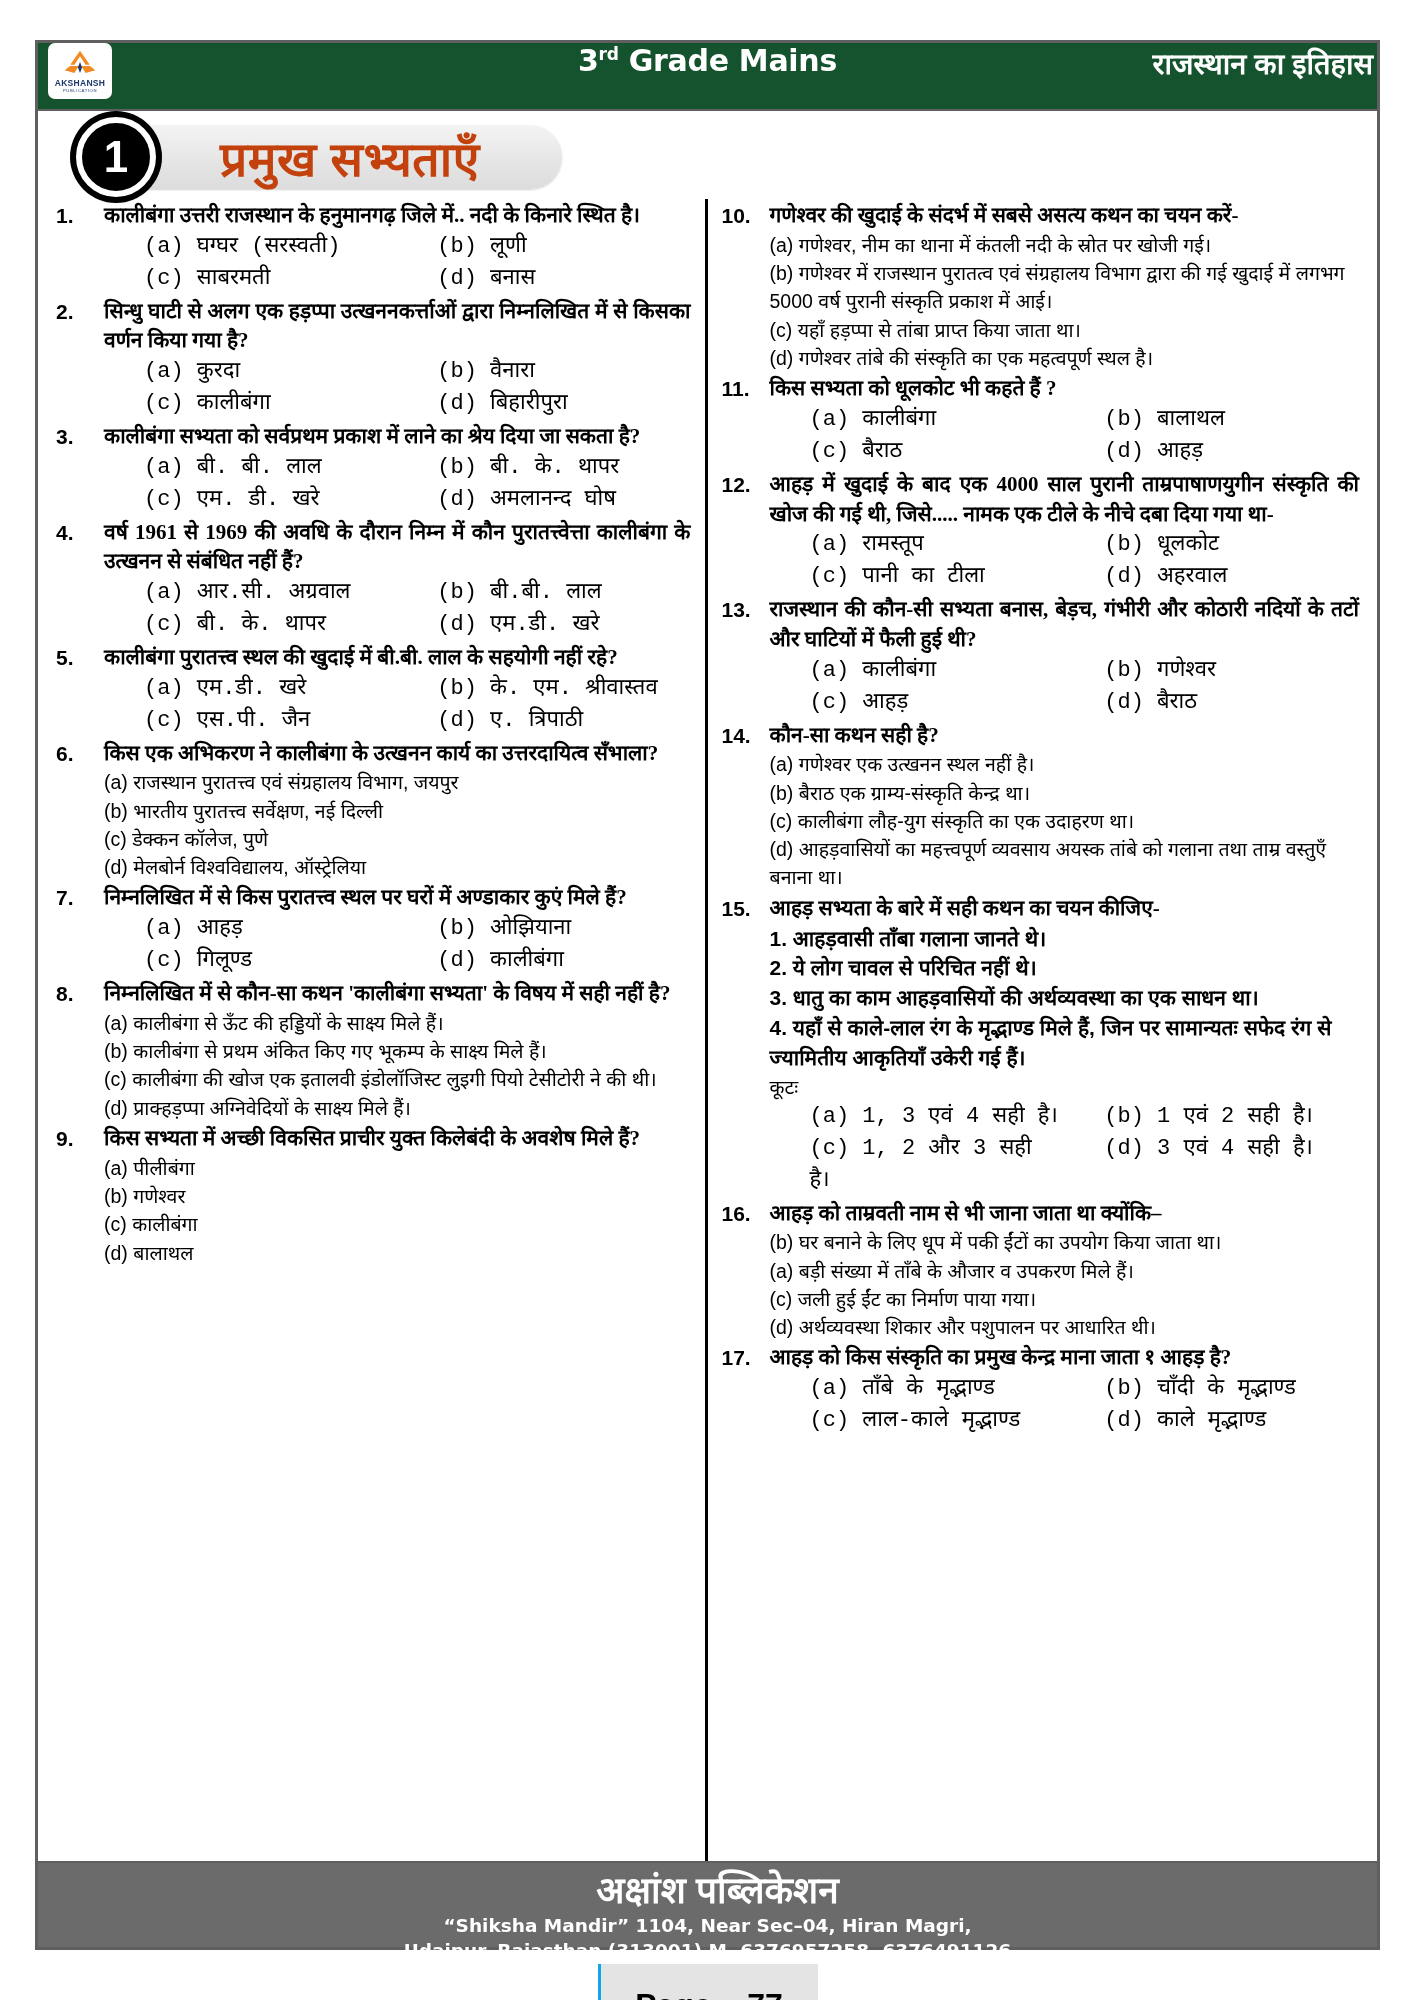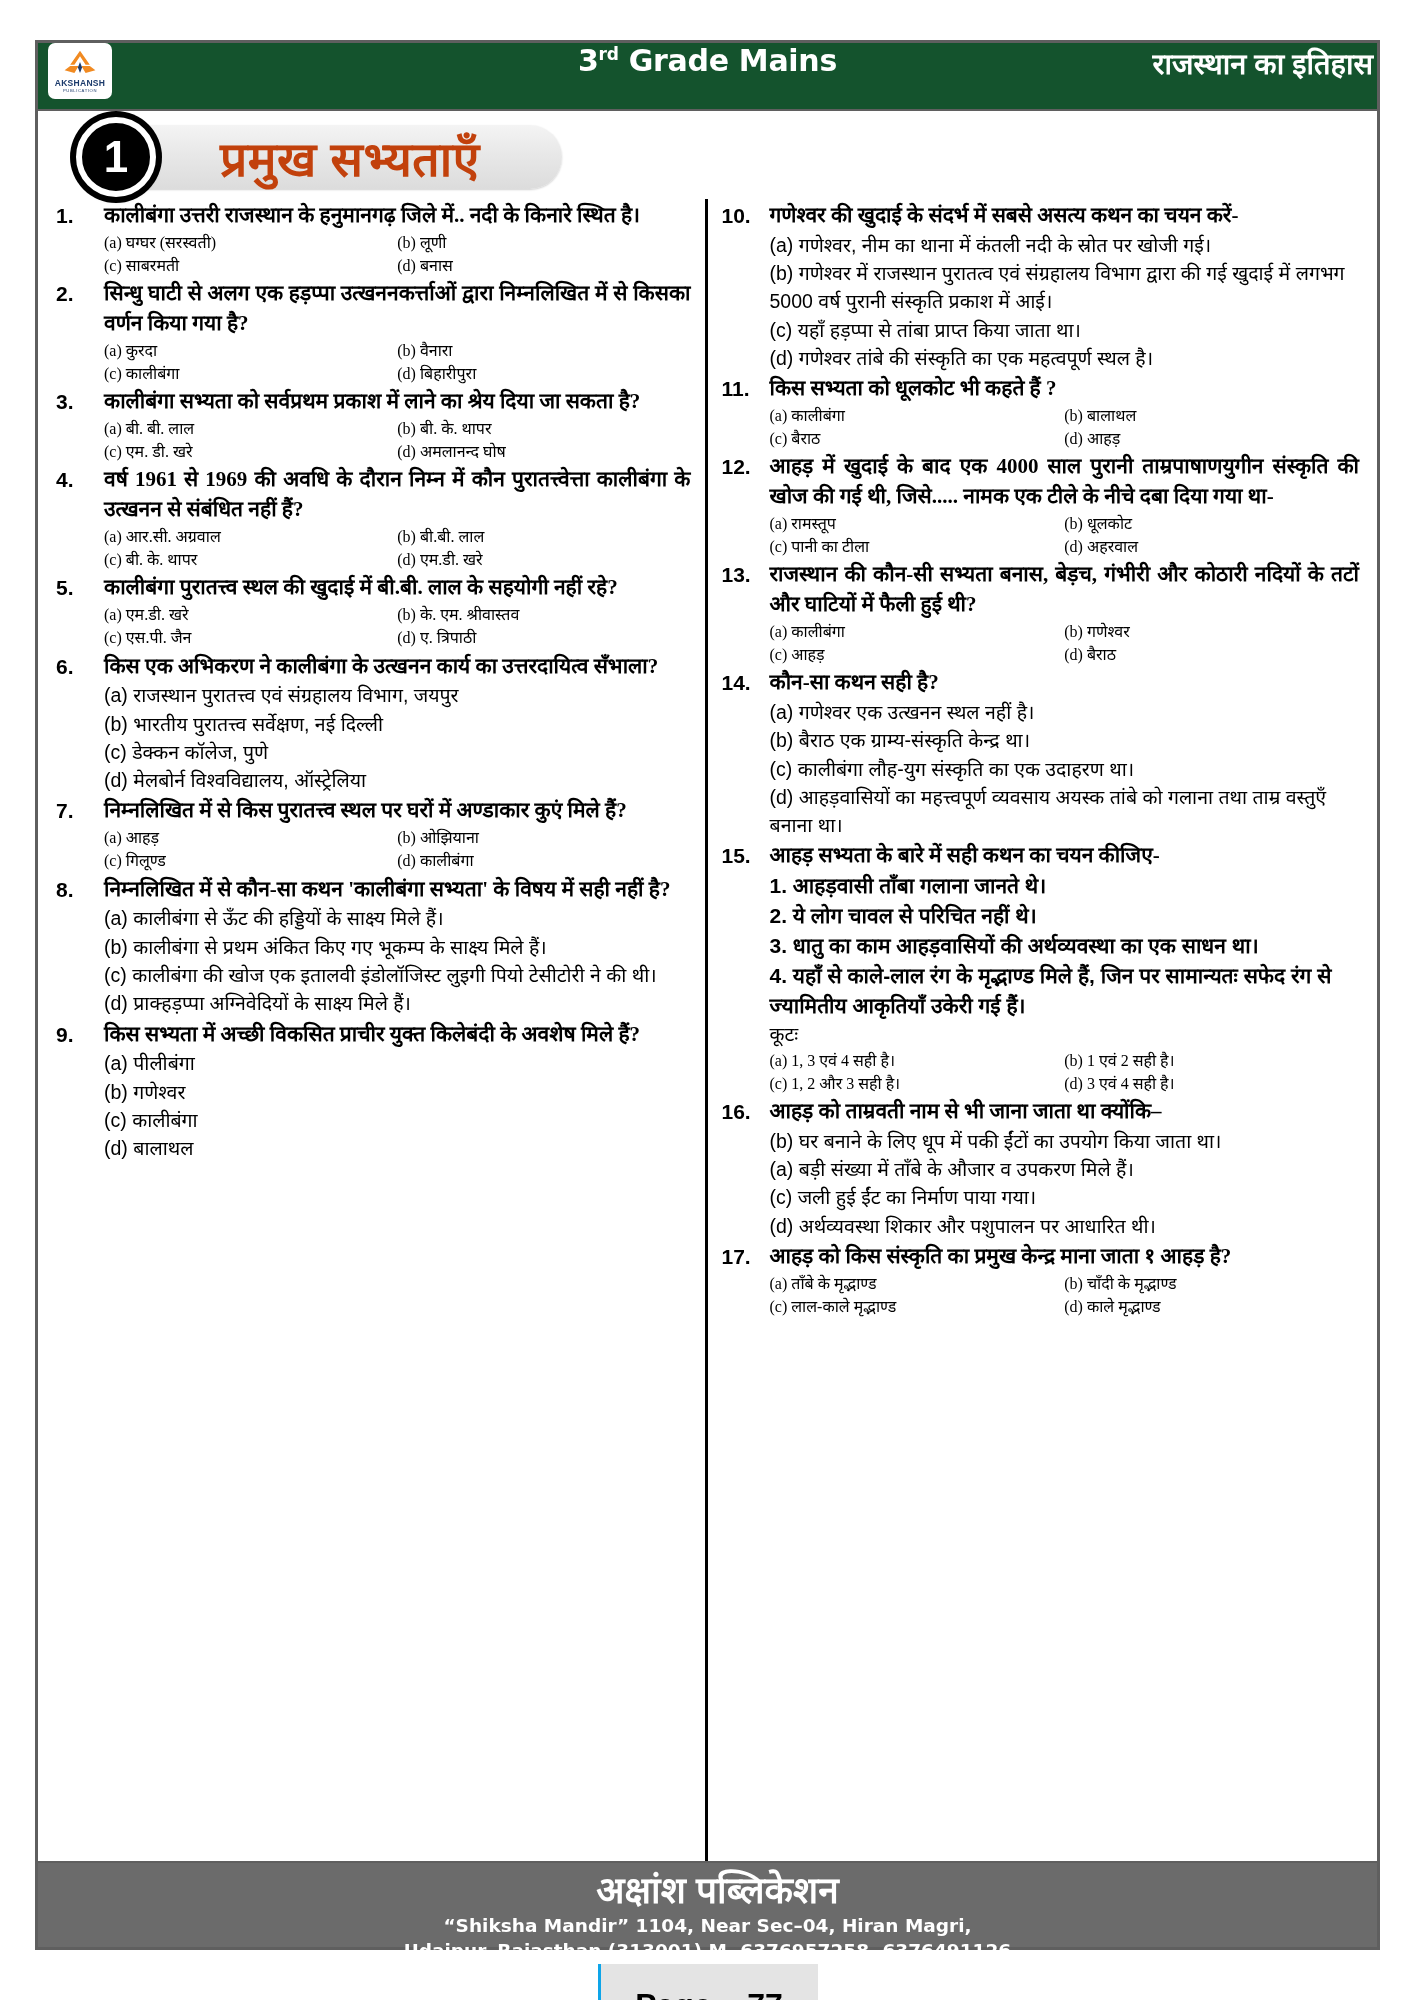--- a/index.html
+++ b/index.html
@@ -125,23 +125,24 @@
     text-align:justify;
     text-justify:inter-word;
     font-family:Liberation Serif, serif;
   }
   .opts-2col {
     display:flex;
     margin-left:48px;
   }
   .opt-cell {
     width:50%;
-    font-size:16px;
+    font-size:22px;
     line-height:1.45;
-    font-family:Liberation Serif, serif;
+    font-family:Liberation Mono, monospace;
+    margin-left:40px;
   }
   .opt-full {
     margin-left:48px;
     font-size:19.5px;
     line-height:1.45;
     font-family:"Liberation Sans", sans-serif;
   }
   .stmt {
     margin-left:48px;
     font-size:21px; font-weight:bold;

